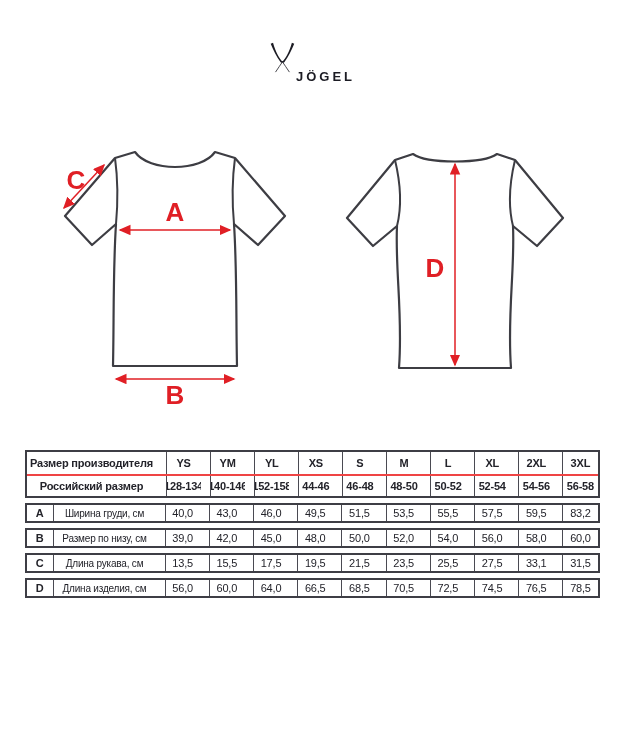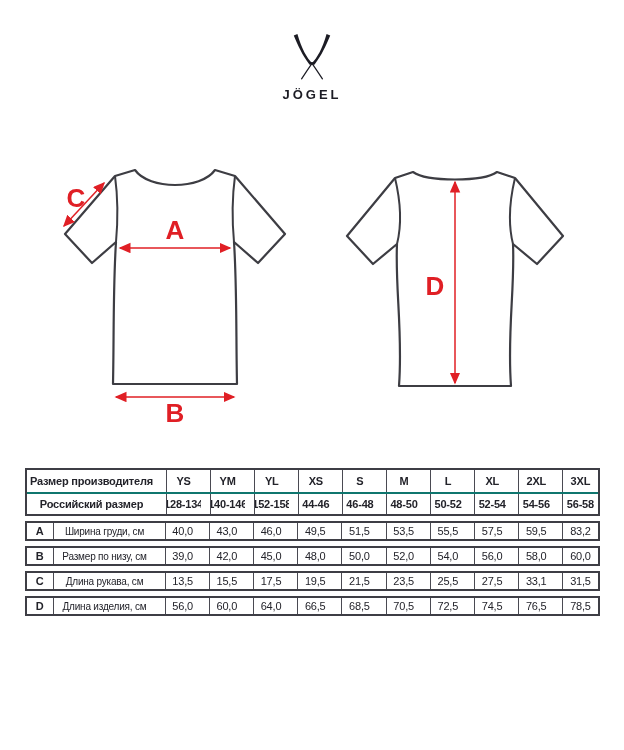--- a/index.html
+++ b/index.html
@@ -4,33 +4,33 @@
 <style>
   * { margin:0; padding:0; box-sizing:border-box; }
   html,body { background:#fff; }
   .page {
     position:relative; width:624px; height:750px; margin:0 auto;
     background:#ffffff; overflow:hidden;
     font-family:"Liberation Sans", sans-serif; color:#23232a;
   }
   
   .header { display:flex; align-items:center; justify-content:center; gap:26px; padding-top:34px; }
-  .logo { display:flex; flex-direction:column; align-items:center; width:86px; }
+  .logo { display:flex; flex-direction:row; align-items:flex-end; width:86px; }
   .logo-mark { width:46px; height:50px; }
   .logo-text { font-size:13px; font-weight:700; letter-spacing:3px; color:#1c1c24; margin-top:3px; }
   .page-title { font-size:29px; font-weight:700; letter-spacing:0.5px; color:#1c1c24; white-space:nowrap; }
   
   .shirts { display:flex; justify-content:center; align-items:flex-start; gap:54px; margin-top:56px; }
   .shirt-svg { display:block; }
   .dim-label { font-family:"Liberation Sans", sans-serif; font-weight:700; font-size:26px; }
   
   .size-table { width:575px; margin:42px auto 0; }
   .thead-block { border:2px solid #3e3e45; }
   .thead-row { display:flex; height:22px; }
-  .thead-row + .thead-row { border-top:2px solid #0f766e; }
+  .thead-row + .thead-row { border-top:2px solid #ef4444; }
   .trow { display:flex; height:20px; border:2px solid #3e3e45; margin-top:5px; }
   .tcell { display:flex; align-items:center; justify-content:center;
            border-left:1px solid #4a4a52; font-size:11px; letter-spacing:-0.2px;
            white-space:nowrap; overflow:hidden; }
   .tcell:first-child { border-left:none; }
   .label-cell { width:130px; flex:none; font-weight:700; }
   .letter-cell { width:26px; flex:none; font-weight:700; }
   .name-cell { width:103px; flex:none; font-size:10px; }
   .size-cell { flex:1;margin-left:9px; }
   .bold { font-weight:700; }

